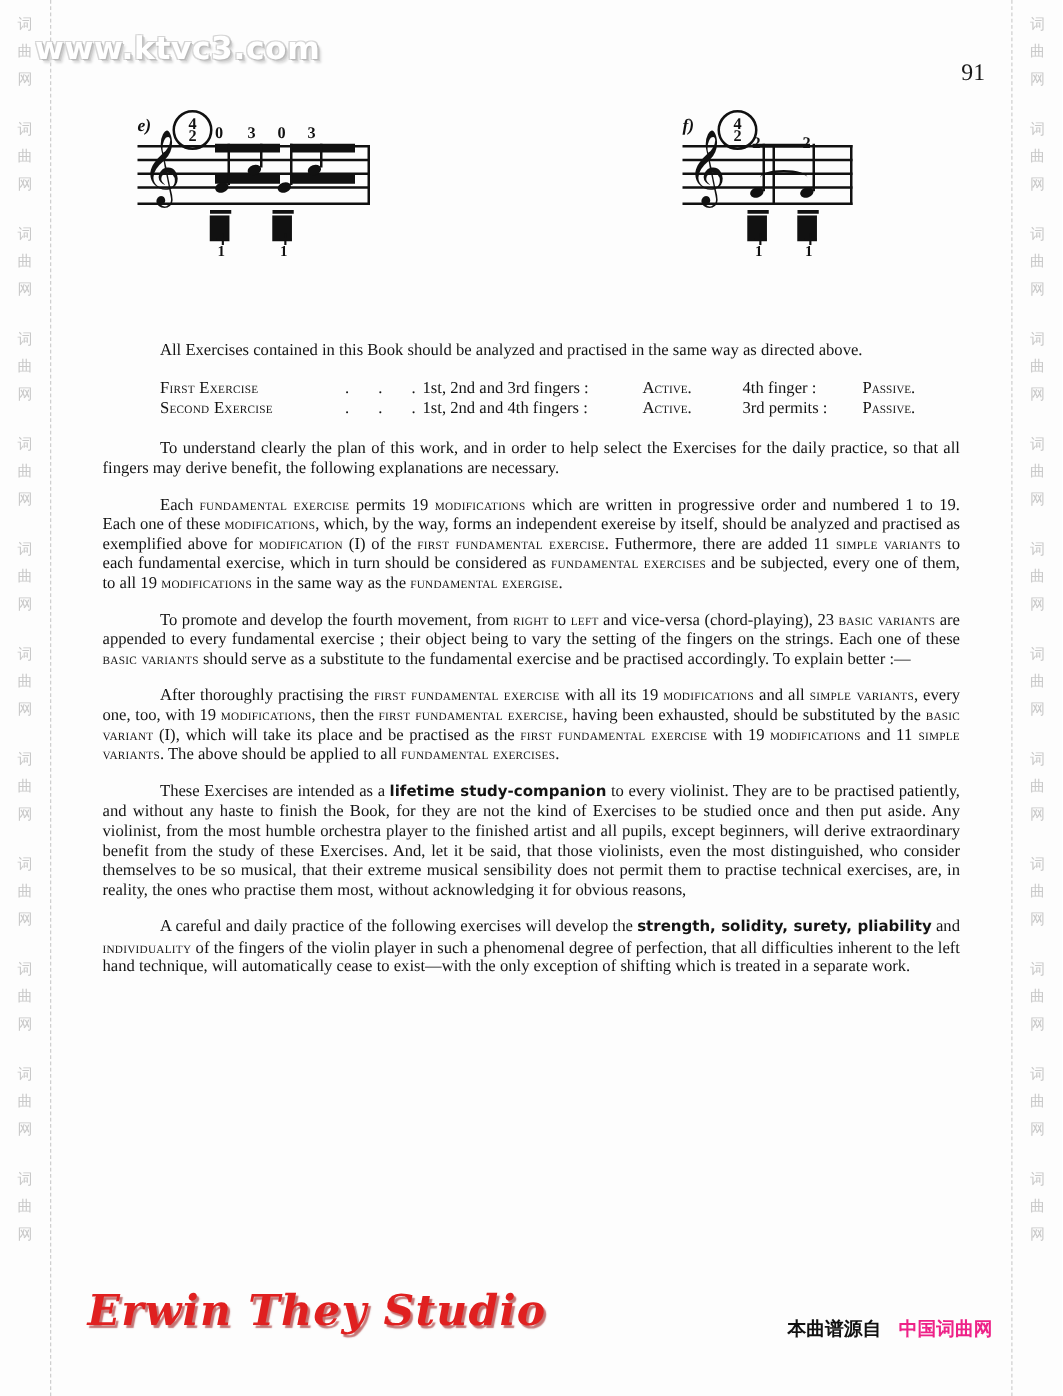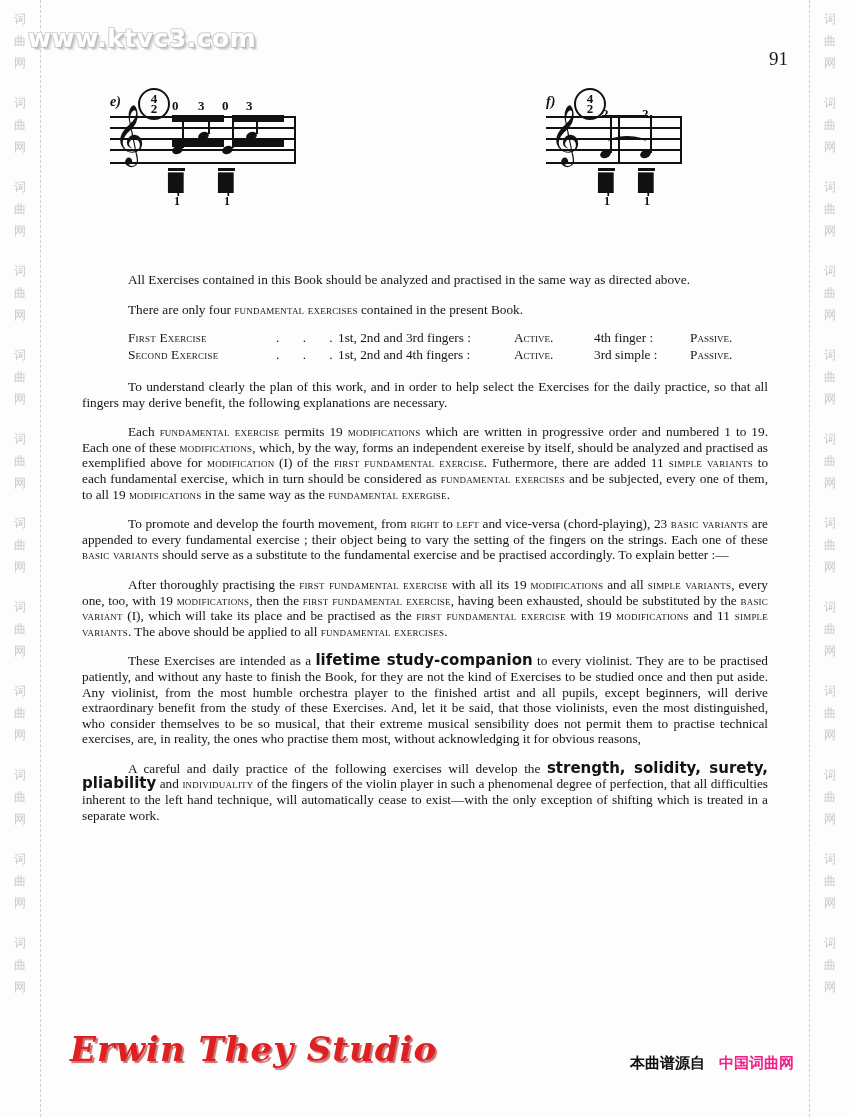--- a/index.html
+++ b/index.html
@@ -176,21 +176,21 @@
     text-indent: 46px;
   }
   .body p.tight { margin-bottom: 13px; }
   .sc {
     font-variant: small-caps;
     letter-spacing: 0.2px;
   }
   .bold-sans {
     font-family: "DejaVu Sans", sans-serif;
     font-weight: bold;
-    font-size: 15px;
+    font-size: 12px;
   }
 
   
   .ex-table {
     margin: 0 0 16px 0;
     padding-left: 46px;
     font-family: "Liberation Serif", serif;
     font-size: 13.3px;
     line-height: 16.4px;
   }
@@ -461,28 +461,27 @@
       <div class="bowmark" style="left:92px; top:83px;">▇</div>
       <div class="bowplus" style="left:96px; top:96px;">+</div>
       <div class="bownum" style="left:98px; top:106px;">1</div>
     </div>
   </div>
 
   <div class="body">
 
     <p>All Exercises contained in this Book should be analyzed and practised in the same way as directed above.</p>
 
-    <p class="tight"><span>There are only four </span><span class="sc">fundamental exercises</span><span> contained in the present Book.</span></p>
 
     <div class="ex-table">
       <div class="row">
         <span class="name">First Exercise</span><span class="dots">. . .</span><span class="fingers">1st, 2nd and 3rd fingers :</span><span class="state1">Active.</span><span class="finger2">4th finger :</span><span class="state2">Passive.</span>
       </div>
       <div class="row">
-        <span class="name">Second Exercise</span><span class="dots">. . .</span><span class="fingers">1st, 2nd and 4th fingers :</span><span class="state1">Active.</span><span class="finger2">3rd simple :</span><span class="state2">Passive.</span>
+        <span class="name">Second Exercise</span><span class="dots">. . .</span><span class="fingers">1st, 2nd and 4th fingers :</span><span class="state1">Active.</span><span class="finger2">3rd permits :</span><span class="state2">Passive.</span>
       </div>
     </div>
 
     <p>To understand clearly the plan of this work, and in order to help select the Exercises for the daily practice, so that all fingers may derive benefit, the following explanations are necessary.</p>
 
     <p><span>Each </span><span class="sc">fundamental exercise</span><span> permits 19 </span><span class="sc">modifications</span><span> which are written in progressive order and numbered 1 to 19.  Each one of these </span><span class="sc">modifications</span><span>, which, by the way, forms an independent exereise by itself, should be analyzed and practised as exemplified above for </span><span class="sc">modification</span><span> (I) of the </span><span class="sc">first fundamental exercise</span><span>.  Futhermore, there are added </span><span class="sc">11 simple variants</span><span> to each fundamental exercise, which in turn should be considered as </span><span class="sc">fundamental exercises</span><span> and be subjected, every one of them, to all 19 </span><span class="sc">modifications</span><span> in the same way as the </span><span class="sc">fundamental exergise</span><span>.</span></p>
 
     <p><span>To promote and develop the fourth movement, from </span><span class="sc">right</span><span> to </span><span class="sc">left</span><span> and vice-versa (chord-playing), 23 </span><span class="sc">basic variants</span><span> are appended to every fundamental exercise ; their object being to vary the setting of the fingers on the strings.  Each one of these </span><span class="sc">basic variants</span><span> should serve as a substitute to the fundamental exercise and be practised accordingly.  To explain better :—</span></p>
 
     <p><span>After thoroughly practising the </span><span class="sc">first fundamental exercise</span><span> with all its 19 </span><span class="sc">modifications</span><span> and all </span><span class="sc">simple variants</span><span>, every one, too, with 19 </span><span class="sc">modifications</span><span>, then the </span><span class="sc">first fundamental exercise</span><span>, having been exhausted, should be substituted by the </span><span class="sc">basic variant</span><span> (I), which will take its place and be practised as the </span><span class="sc">first fundamental exercise</span><span> with 19 </span><span class="sc">modifications</span><span> and </span><span class="sc">11 simple variants</span><span>.  The above should be applied to all </span><span class="sc">fundamental exercises</span><span>.</span></p>

